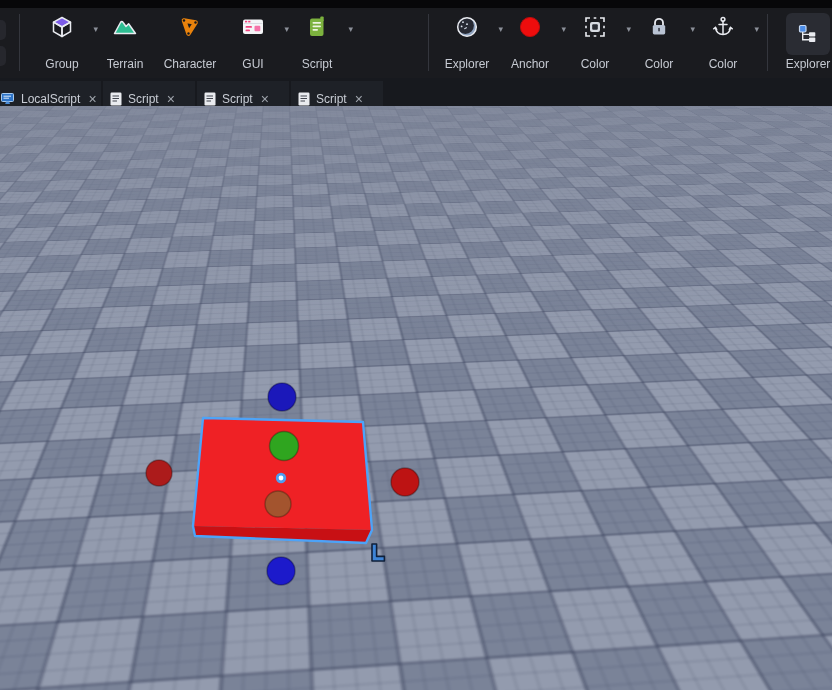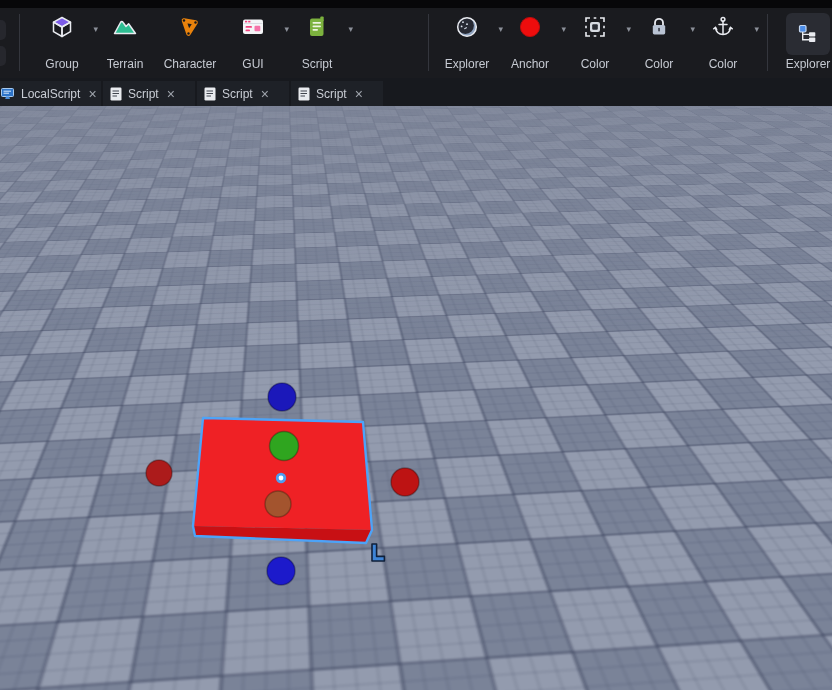--- a/index.html
+++ b/index.html
@@ -16,21 +16,21 @@
   .tb-ico{position:absolute;top:2px;left:50%;transform:translateX(-50%);width:26px;height:26px}
   .tb-ico svg{width:26px;height:26px;display:block}
   .dd{position:absolute;top:13px;right:-8px;color:#8b9099;font-size:9px;line-height:1}
   .tb-label{position:absolute;bottom:5px;width:100%;text-align:center;font-size:12px;color:var(--label-text);white-space:nowrap}
   .tb-btn.is-active .tb-ico{top:1px;width:44px;height:42px;padding:8px 9px;background:#2a2c33;border-radius:6px}
   .tb-btn.is-active .tb-ico svg{width:26px;height:26px}
 
   
   .tabbar{position:absolute;top:78px;left:0;width:832px;height:28px;background:var(--tabbar-bg);
     display:flex;align-items:flex-end;gap:2px}
-  .tab{flex:none;height:25px;background:var(--tab-bg);display:flex;align-items:center;
+  .tab{flex:none;height:25px;background:var(--tab-bg);display:flex;align-items:flex-end;
     padding:0 7px;gap:6px;overflow:hidden;cursor:pointer}
   .tab-ico{flex:none;display:flex}
   .tab-label{font-size:12px;color:#c9cdd5;white-space:nowrap}
   .tab-close{font-size:14px;color:#9fa4ac;cursor:pointer;line-height:1;padding-left:2px}
   .tab-first .tab-ico{margin-left:-6px}
 
   
   .viewport{position:absolute;top:106px;left:0;width:832px;height:584px;overflow:hidden;background:#7f879b;cursor:default}
   .floor{position:absolute;width:5000px;height:2600px;left:-2130px;top:-1360px;
     transform-origin:2500px 1700px;

